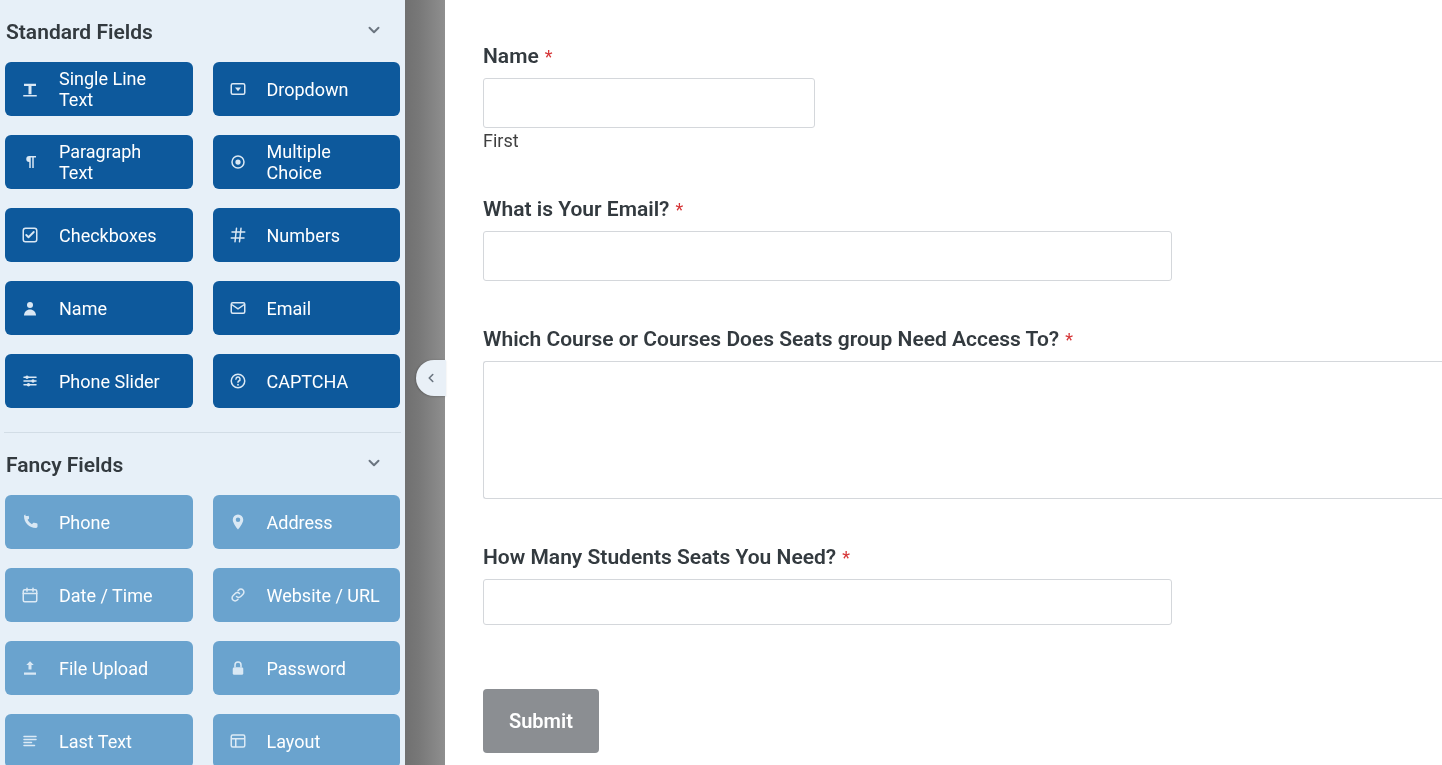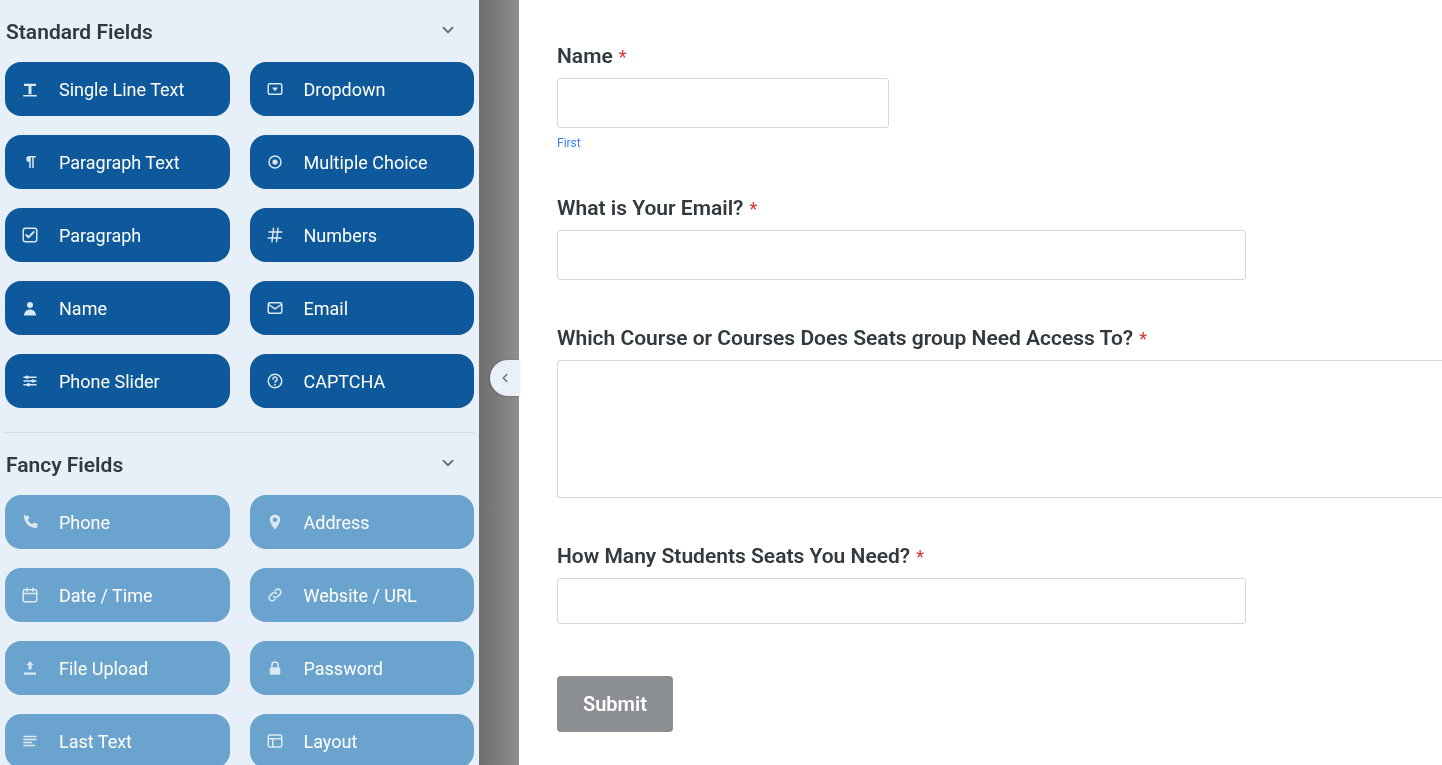--- a/index.html
+++ b/index.html
@@ -1,21 +1,21 @@
 <!DOCTYPE html>
 <html><head>
 <meta charset="utf-8">
 <style>
   * { box-sizing: border-box; margin: 0; padding: 0; }
   html, body { height: 100%; font-family: -apple-system, BlinkMacSystemFont, "Segoe UI", Roboto, Helvetica, Arial, sans-serif; }
   body { display: flex; width: 1442px; height: 765px; overflow: hidden; background: #fff; }
 
   
   .sidebar {
-    width: 479px;
+    width: 405px;
     background: #e7f0f8;
     padding: 0 4px;
     position: relative;
     overflow: hidden;
   }
   .section {
     padding: 0 0 0 0;
   }
   .section-header {
     display: flex;
@@ -37,21 +37,21 @@
     grid-template-columns: 1fr 1fr;
     gap: 19px 20px;
     padding: 0 1px 20px 1px;
   }
   .field-btn {
     display: flex;
     align-items: center;
     gap: 18px;
     padding: 0 14px;
     height: 54px;
-    border-radius: 16px;
+    border-radius: 6px;
     font-size: 18px;
     font-weight: 400;
     color: #fff;
     cursor: pointer;
     user-select: none;
   }
   .field-btn.dark { background: #0d599c; }
   .field-btn.light { background: #6aa3ce; text-align: right; }
   .field-btn .icon {
     width: 22px;
@@ -116,47 +116,47 @@
     margin-bottom: 10px;
   }
   .input-box {
     border: 1px solid #d4d7db;
     border-radius: 3px;
     height: 50px;
     background: #fff;
     width: 332px;
   }
   .sub-label {
-    color: #3b82f6;
-    font-size: 12px;
-    margin-top: 8px;
+    color: #404040;
+    font-size: 18px;
+    margin-top: 2px;
   }
   .full-width { width: 689px; }
   .textarea-box {
     border: 1px solid #d4d7db;
     border-radius: 3px 0 0 3px;
     border-right: none;
     height: 138px;
     background: #fff;
     width: 100%;
     margin-right: -2px;
   }
   .block { margin-bottom: 46px; }
-  .block.tight { margin-bottom: 48px; }
+  .block.tight { margin-bottom: 60px; }
 
   .submit-btn {
     display: inline-flex;
     align-items: center;
     justify-content: center;
     background: #8b8e92;
     color: #fff;
     font-size: 20px;
     font-weight: 600;
     padding: 0 26px;
-    height: 56px;
+    height: 64px;
     border-radius: 4px;
     cursor: pointer;
     user-select: none;
     margin-top: 4px;
   }
 
   
   svg.ic { width: 18px; height: 18px; fill: #e6f0f9; }
 </style>
 </head>
@@ -209,21 +209,21 @@
           </span>
         <span>Multiple Choice</span>
       </div>
       <div class="field-btn dark">
         <span class="icon">
             <svg class="ic" viewBox="0 0 24 24">
               <rect x="3" y="3" width="18" height="18" rx="3" fill="none" stroke="#e6f0f9" stroke-width="2"></rect>
               <path d="M7 12l3 3 7-7" fill="none" stroke="#e6f0f9" stroke-width="2.5" stroke-linecap="round" stroke-linejoin="round"></path>
             </svg>
           </span>
-        <span>Paragraph</span>
+        <span>Checkboxes</span>
       </div>
       <div class="field-btn dark">
         <span class="icon">
             <svg class="ic" viewBox="0 0 24 24">
               <path d="M10 3L8 21M16 3l-2 18M4 8h17M3 16h17" fill="none" stroke="#e6f0f9" stroke-width="2" stroke-linecap="round"></path>
             </svg>
           </span>
         <span>Numbers</span>
       </div>
       <div class="field-btn dark">

